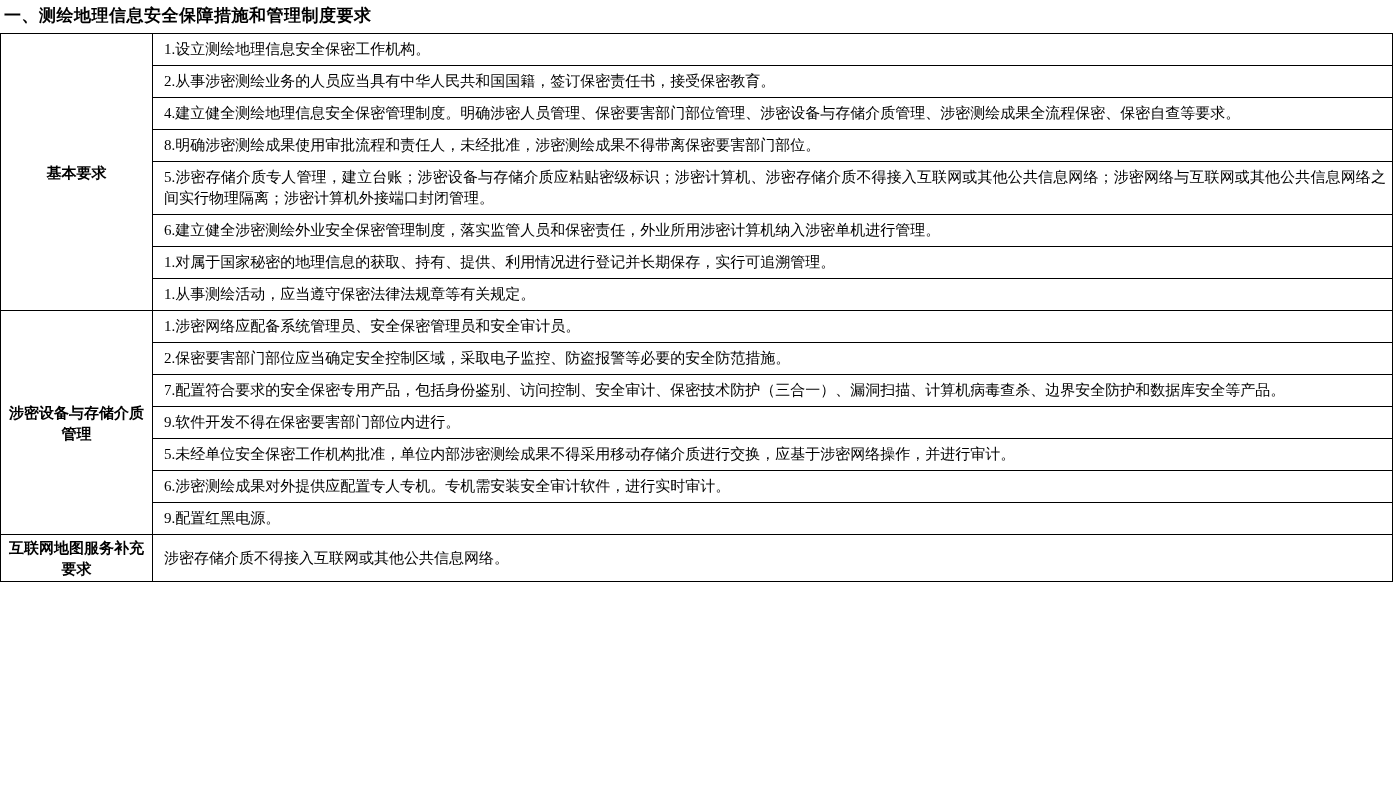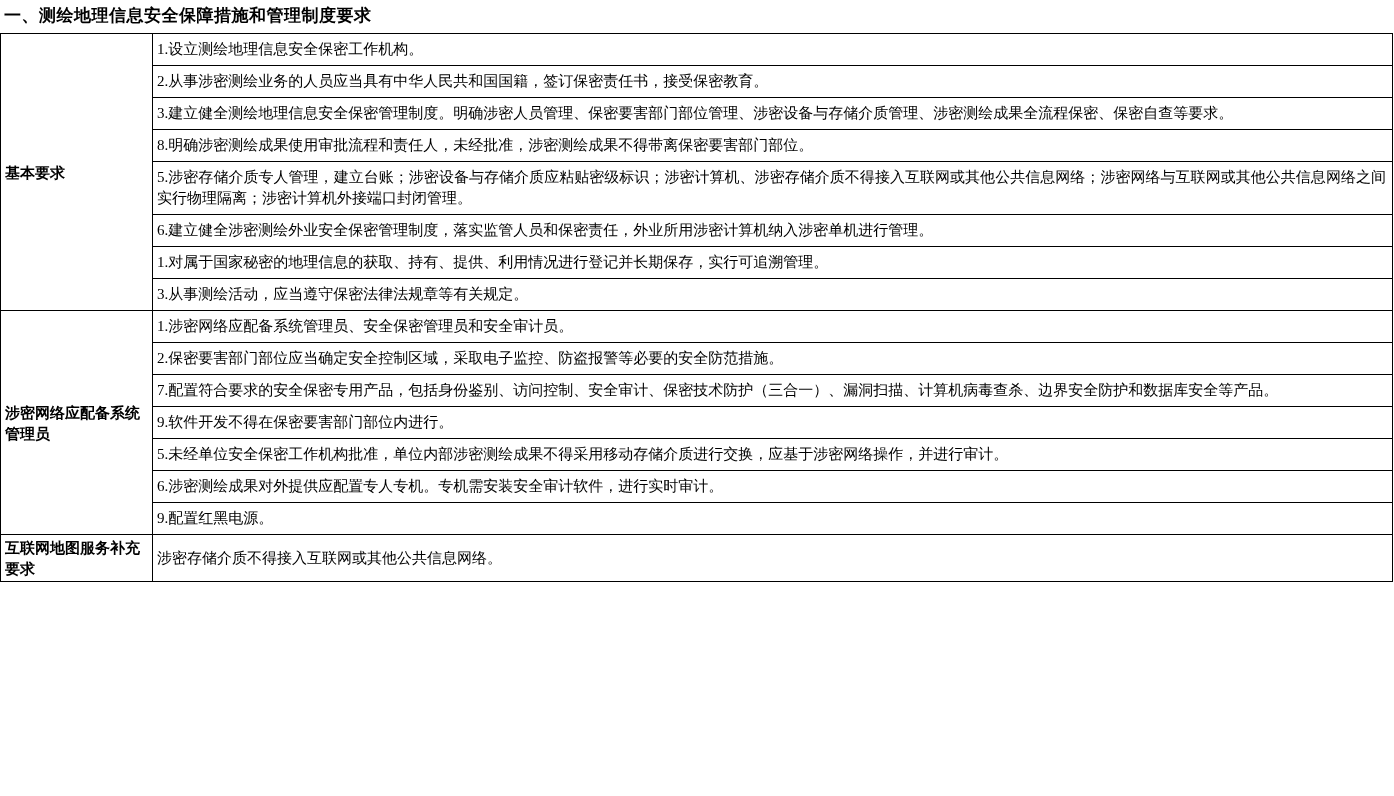--- a/index.html
+++ b/index.html
@@ -35,29 +35,29 @@
   }
   table.req-table td {
     border-right: 1px solid #000;
     border-bottom: 1px solid #000;
     vertical-align: middle;
     font-size: 15px;
     line-height: 21px;
   }
   td.cat {
     width: 143px;
-    text-align: left;
+    text-align: center;
     font-family: "Liberation Sans", "DejaVu Sans", sans-serif;
     font-weight: bold;
     font-size: 15px;
     line-height: 21px;
     padding: 2px 4px;
   }
   td.item {
-    padding: 5px 6px 5px 4px;
+    padding: 5px 6px 5px 11px;
     text-align: justify;
     font-family: "Liberation Serif", "DejaVu Serif", serif;
   }
 </style>
 </head>
 <body>
 
 <div class="page">
 
   <div class="doc-title">一、测绘地理信息安全保障措施和管理制度要求</div>
@@ -66,40 +66,40 @@
     <tbody>
 
       <tr>
         <td class="cat" rowspan="8">基本要求</td>
         <td class="item">1.设立测绘地理信息安全保密工作机构。</td>
       </tr>
       <tr>
         <td class="item">2.从事涉密测绘业务的人员应当具有中华人民共和国国籍，签订保密责任书，接受保密教育。</td>
       </tr>
       <tr>
-        <td class="item">3.建立健全测绘地理信息安全保密管理制度。明确涉密人员管理、保密要害部门部位管理、涉密设备与存储介质管理、涉密测绘成果全流程保密、保密自查等要求。</td>
+        <td class="item">4.建立健全测绘地理信息安全保密管理制度。明确涉密人员管理、保密要害部门部位管理、涉密设备与存储介质管理、涉密测绘成果全流程保密、保密自查等要求。</td>
       </tr>
       <tr>
         <td class="item">8.明确涉密测绘成果使用审批流程和责任人，未经批准，涉密测绘成果不得带离保密要害部门部位。</td>
       </tr>
       <tr>
         <td class="item">5.涉密存储介质专人管理，建立台账；涉密设备与存储介质应粘贴密级标识；涉密计算机、涉密存储介质不得接入互联网或其他公共信息网络；涉密网络与互联网或其他公共信息网络之间实行物理隔离；涉密计算机外接端口封闭管理。</td>
       </tr>
       <tr>
         <td class="item">6.建立健全涉密测绘外业安全保密管理制度，落实监管人员和保密责任，外业所用涉密计算机纳入涉密单机进行管理。</td>
       </tr>
       <tr>
         <td class="item">1.对属于国家秘密的地理信息的获取、持有、提供、利用情况进行登记并长期保存，实行可追溯管理。</td>
       </tr>
       <tr>
-        <td class="item">3.从事测绘活动，应当遵守保密法律法规章等有关规定。</td>
+        <td class="item">1.从事测绘活动，应当遵守保密法律法规章等有关规定。</td>
       </tr>
 
       <tr>
-        <td class="cat" rowspan="7">涉密网络应配备系统管理员</td>
+        <td class="cat" rowspan="7">涉密设备与存储介质管理</td>
         <td class="item">1.涉密网络应配备系统管理员、安全保密管理员和安全审计员。</td>
       </tr>
       <tr>
         <td class="item">2.保密要害部门部位应当确定安全控制区域，采取电子监控、防盗报警等必要的安全防范措施。</td>
       </tr>
       <tr>
         <td class="item">7.配置符合要求的安全保密专用产品，包括身份鉴别、访问控制、安全审计、保密技术防护（三合一）、漏洞扫描、计算机病毒查杀、边界安全防护和数据库安全等产品。</td>
       </tr>
       <tr>
         <td class="item">9.软件开发不得在保密要害部门部位内进行。</td>

